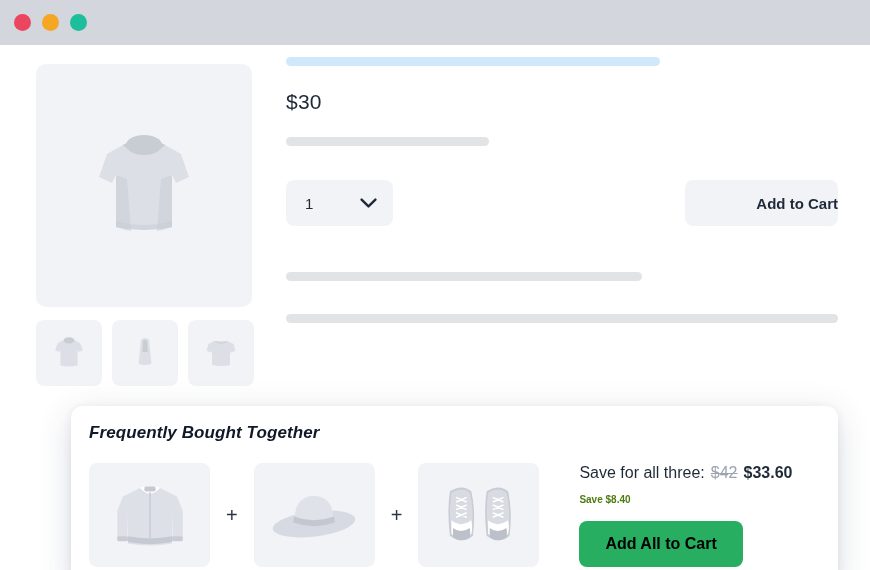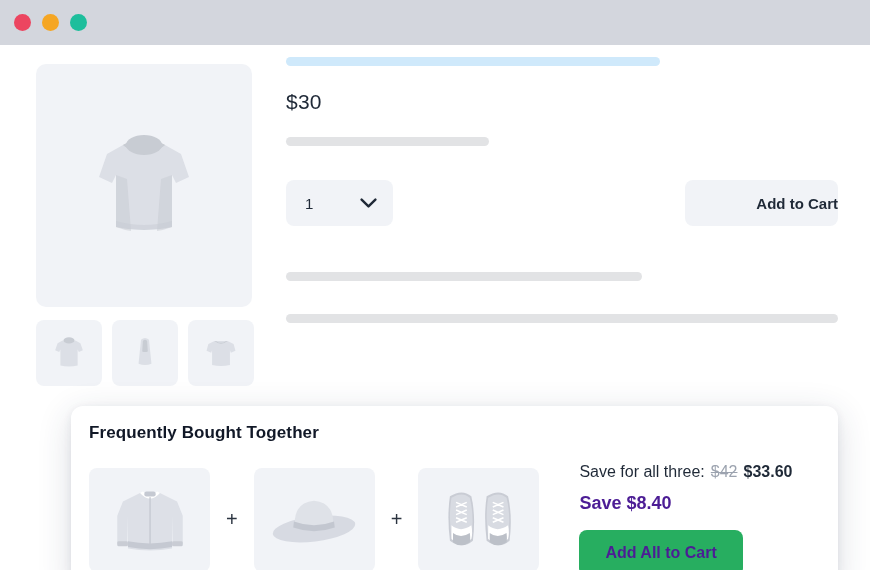--- a/index.html
+++ b/index.html
@@ -66,38 +66,38 @@
   .bar-desc-2 { background: #e2e3e5; width: 356px; margin-top: 46px; }
   .bar-desc-3 { background: #e2e3e5; width: 552px; margin-top: 33px; }
   
   .fbt-panel {
     position: absolute; left: 71px; top: 361px;
     width: 767px; height: 185px;
     background: #ffffff; border-radius: 12px;
     box-shadow: 0 8px 34px rgba(40,50,80,.16), 0 2px 8px rgba(40,50,80,.08);
     padding: 17px 22px 0 18px;
   }
-  .fbt-title { font-size: 17px; font-weight: bold; color: #111827; letter-spacing: .1px; }
+  .fbt-title { font-size: 17px; font-weight: bold; color: #111827; letter-spacing: .1px; font-style: italic; }
   .fbt-body { display: flex; align-items: center; margin-top: 20px; }
   .fbt-products { display: flex; align-items: center; }
   .fbt-card {
     width: 121px; height: 104px; background: #f1f3f7; border-radius: 8px;
     display: flex; align-items: center; justify-content: center;
   }
   .plus { font-size: 20px; color: #2b3440; padding: 0 16px; }
   .fbt-info { margin-left: 40px; }
   .price-line { font-size: 16px; color: #1f2937; }
   .old-price { color: #9ca3af; text-decoration: line-through; margin-left: 6px; text-align: right; }
   .new-price { font-weight: bold; color: #1f2937; margin-left: 6px; }
-  .save-line { color: #4c1d95; font-weight: bold; font-size: 18px; margin-top: 12px; }
+  .save-line { color: #4d7c0f; font-weight: bold; font-size: 10px; margin-top: 12px; }
   .add-all-btn {
     margin-top: 16px;
     background: #27ae60; border: none; border-radius: 8px;
     height: 46px; padding: 0 26px;
-    color: #4c1d95; font-size: 16px; font-weight: bold;
+    color: #000000; font-size: 16px; font-weight: bold;
     font-family: "Liberation Sans", sans-serif;
     cursor: pointer;
   }
 </style>
 </head>
 <body>
 
 <div class="app-window">
 
   <div class="titlebar">

